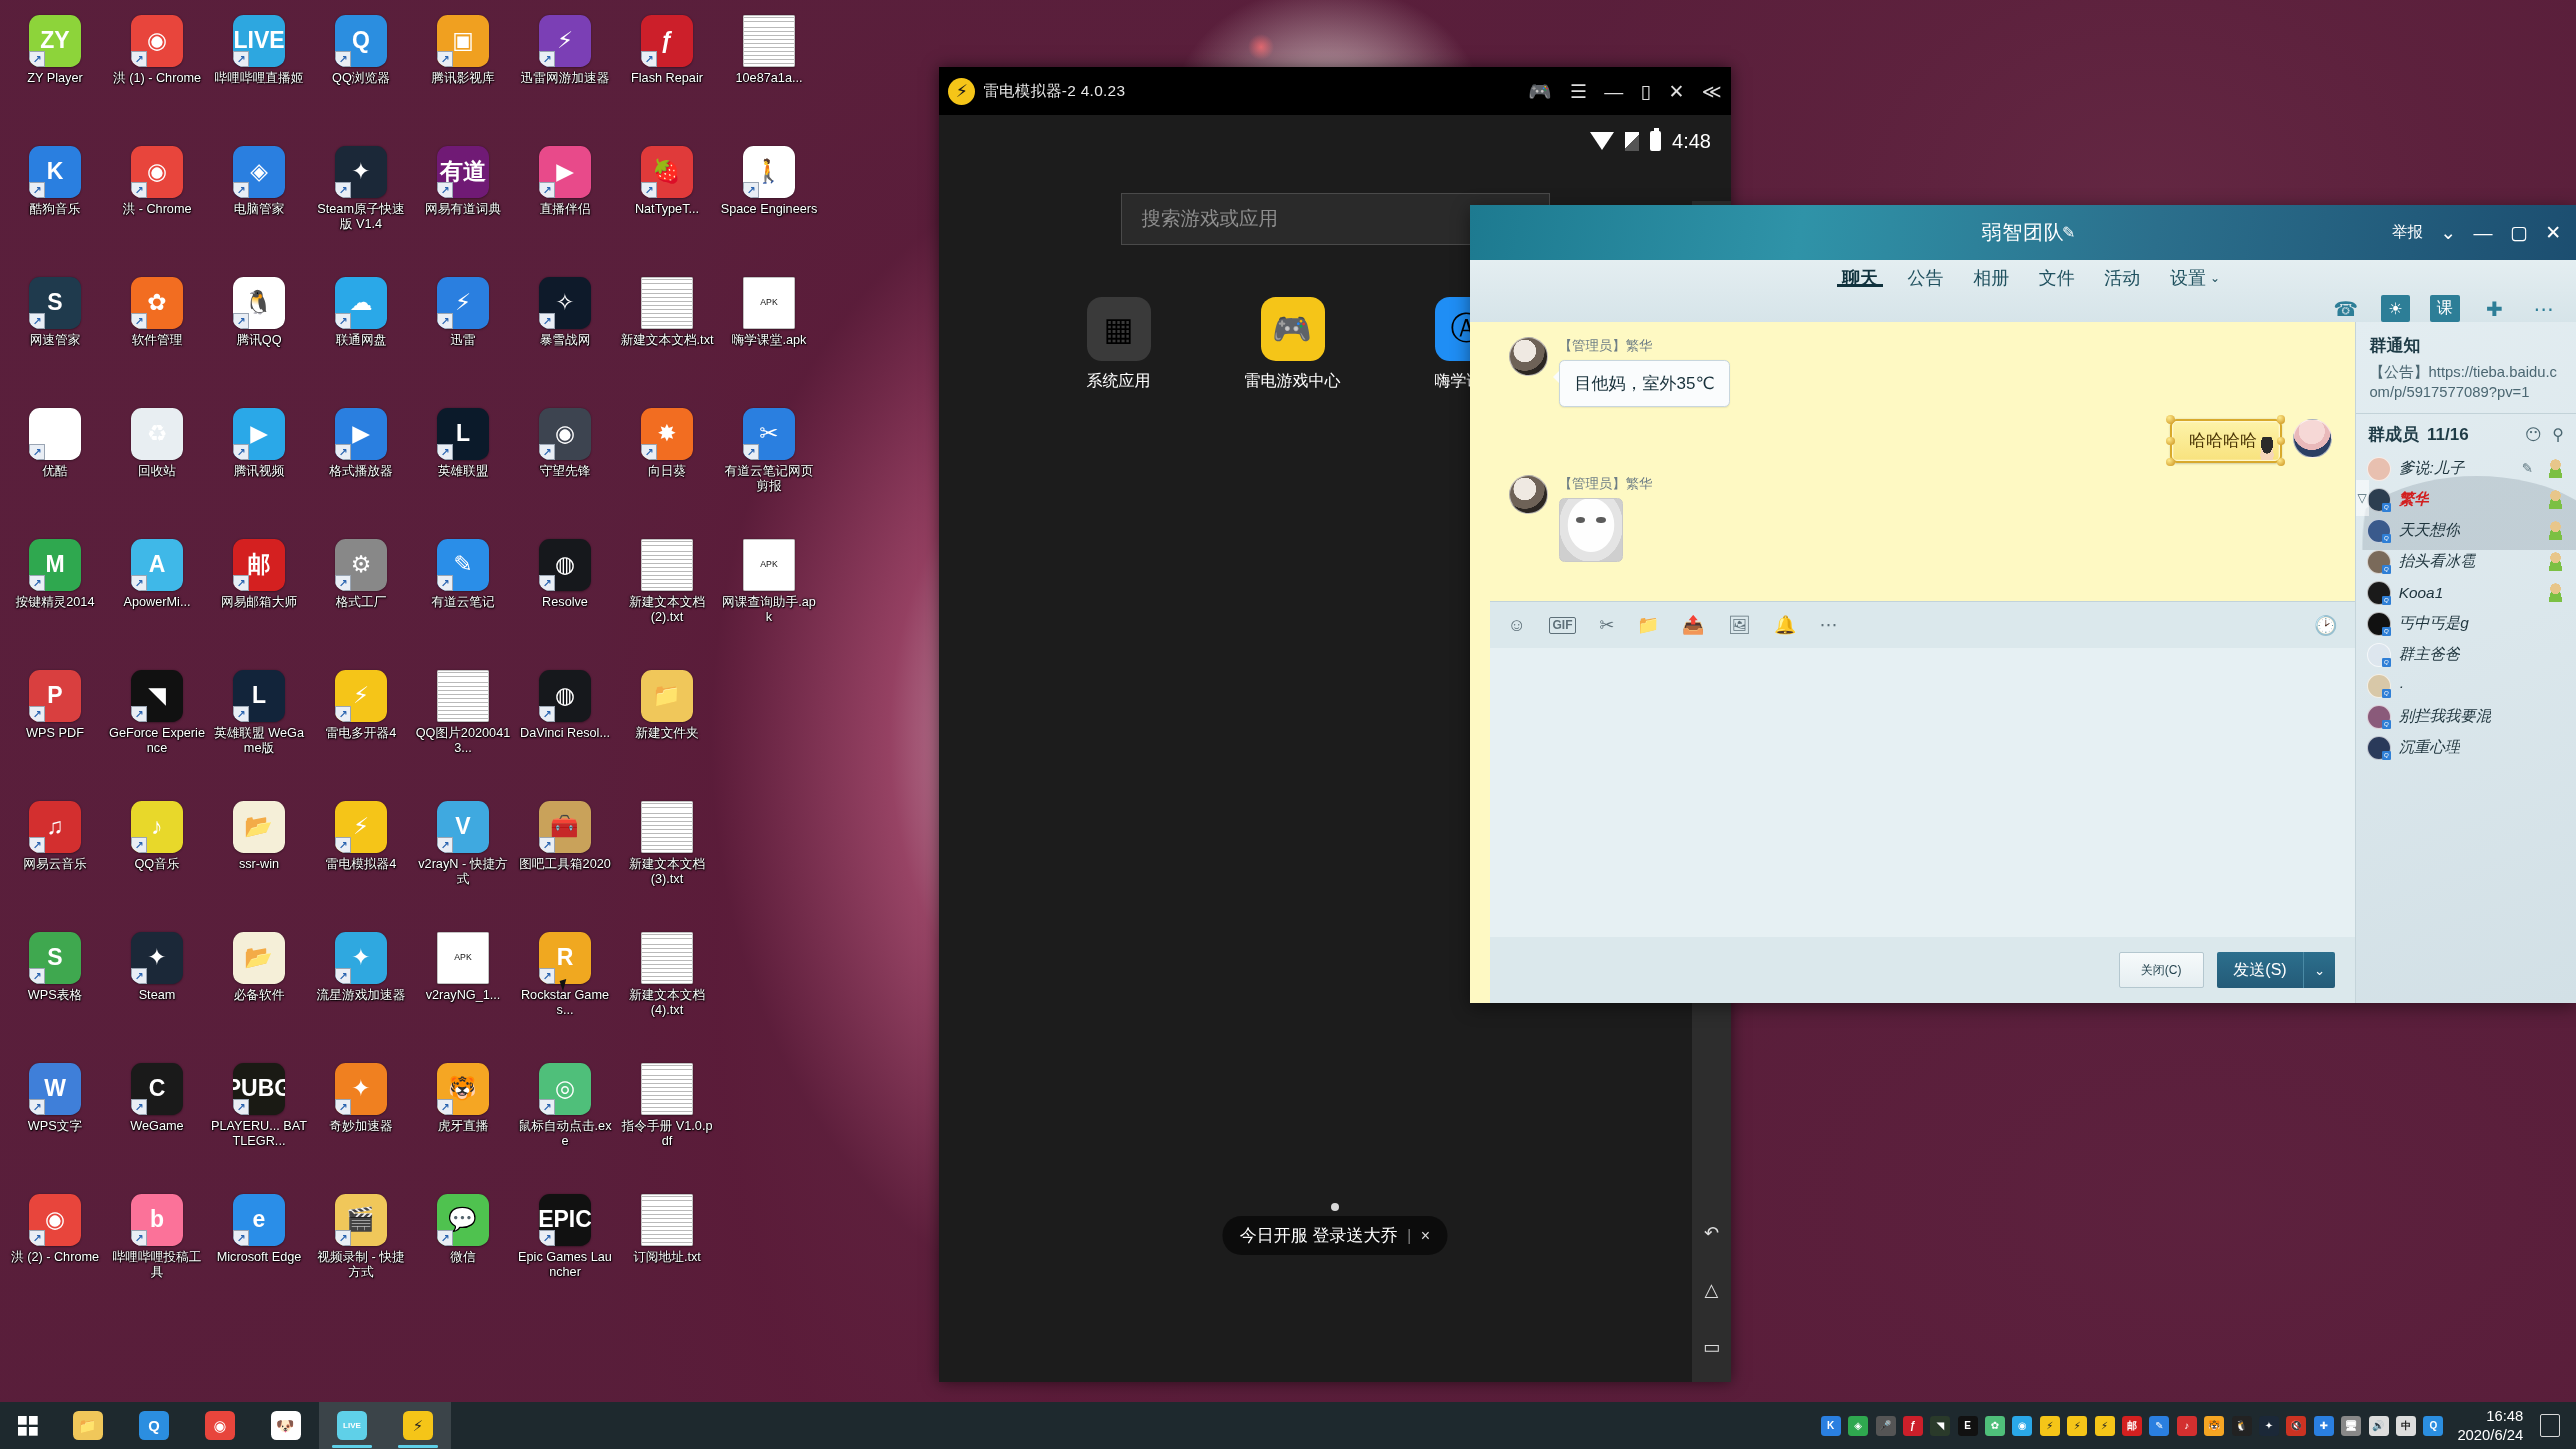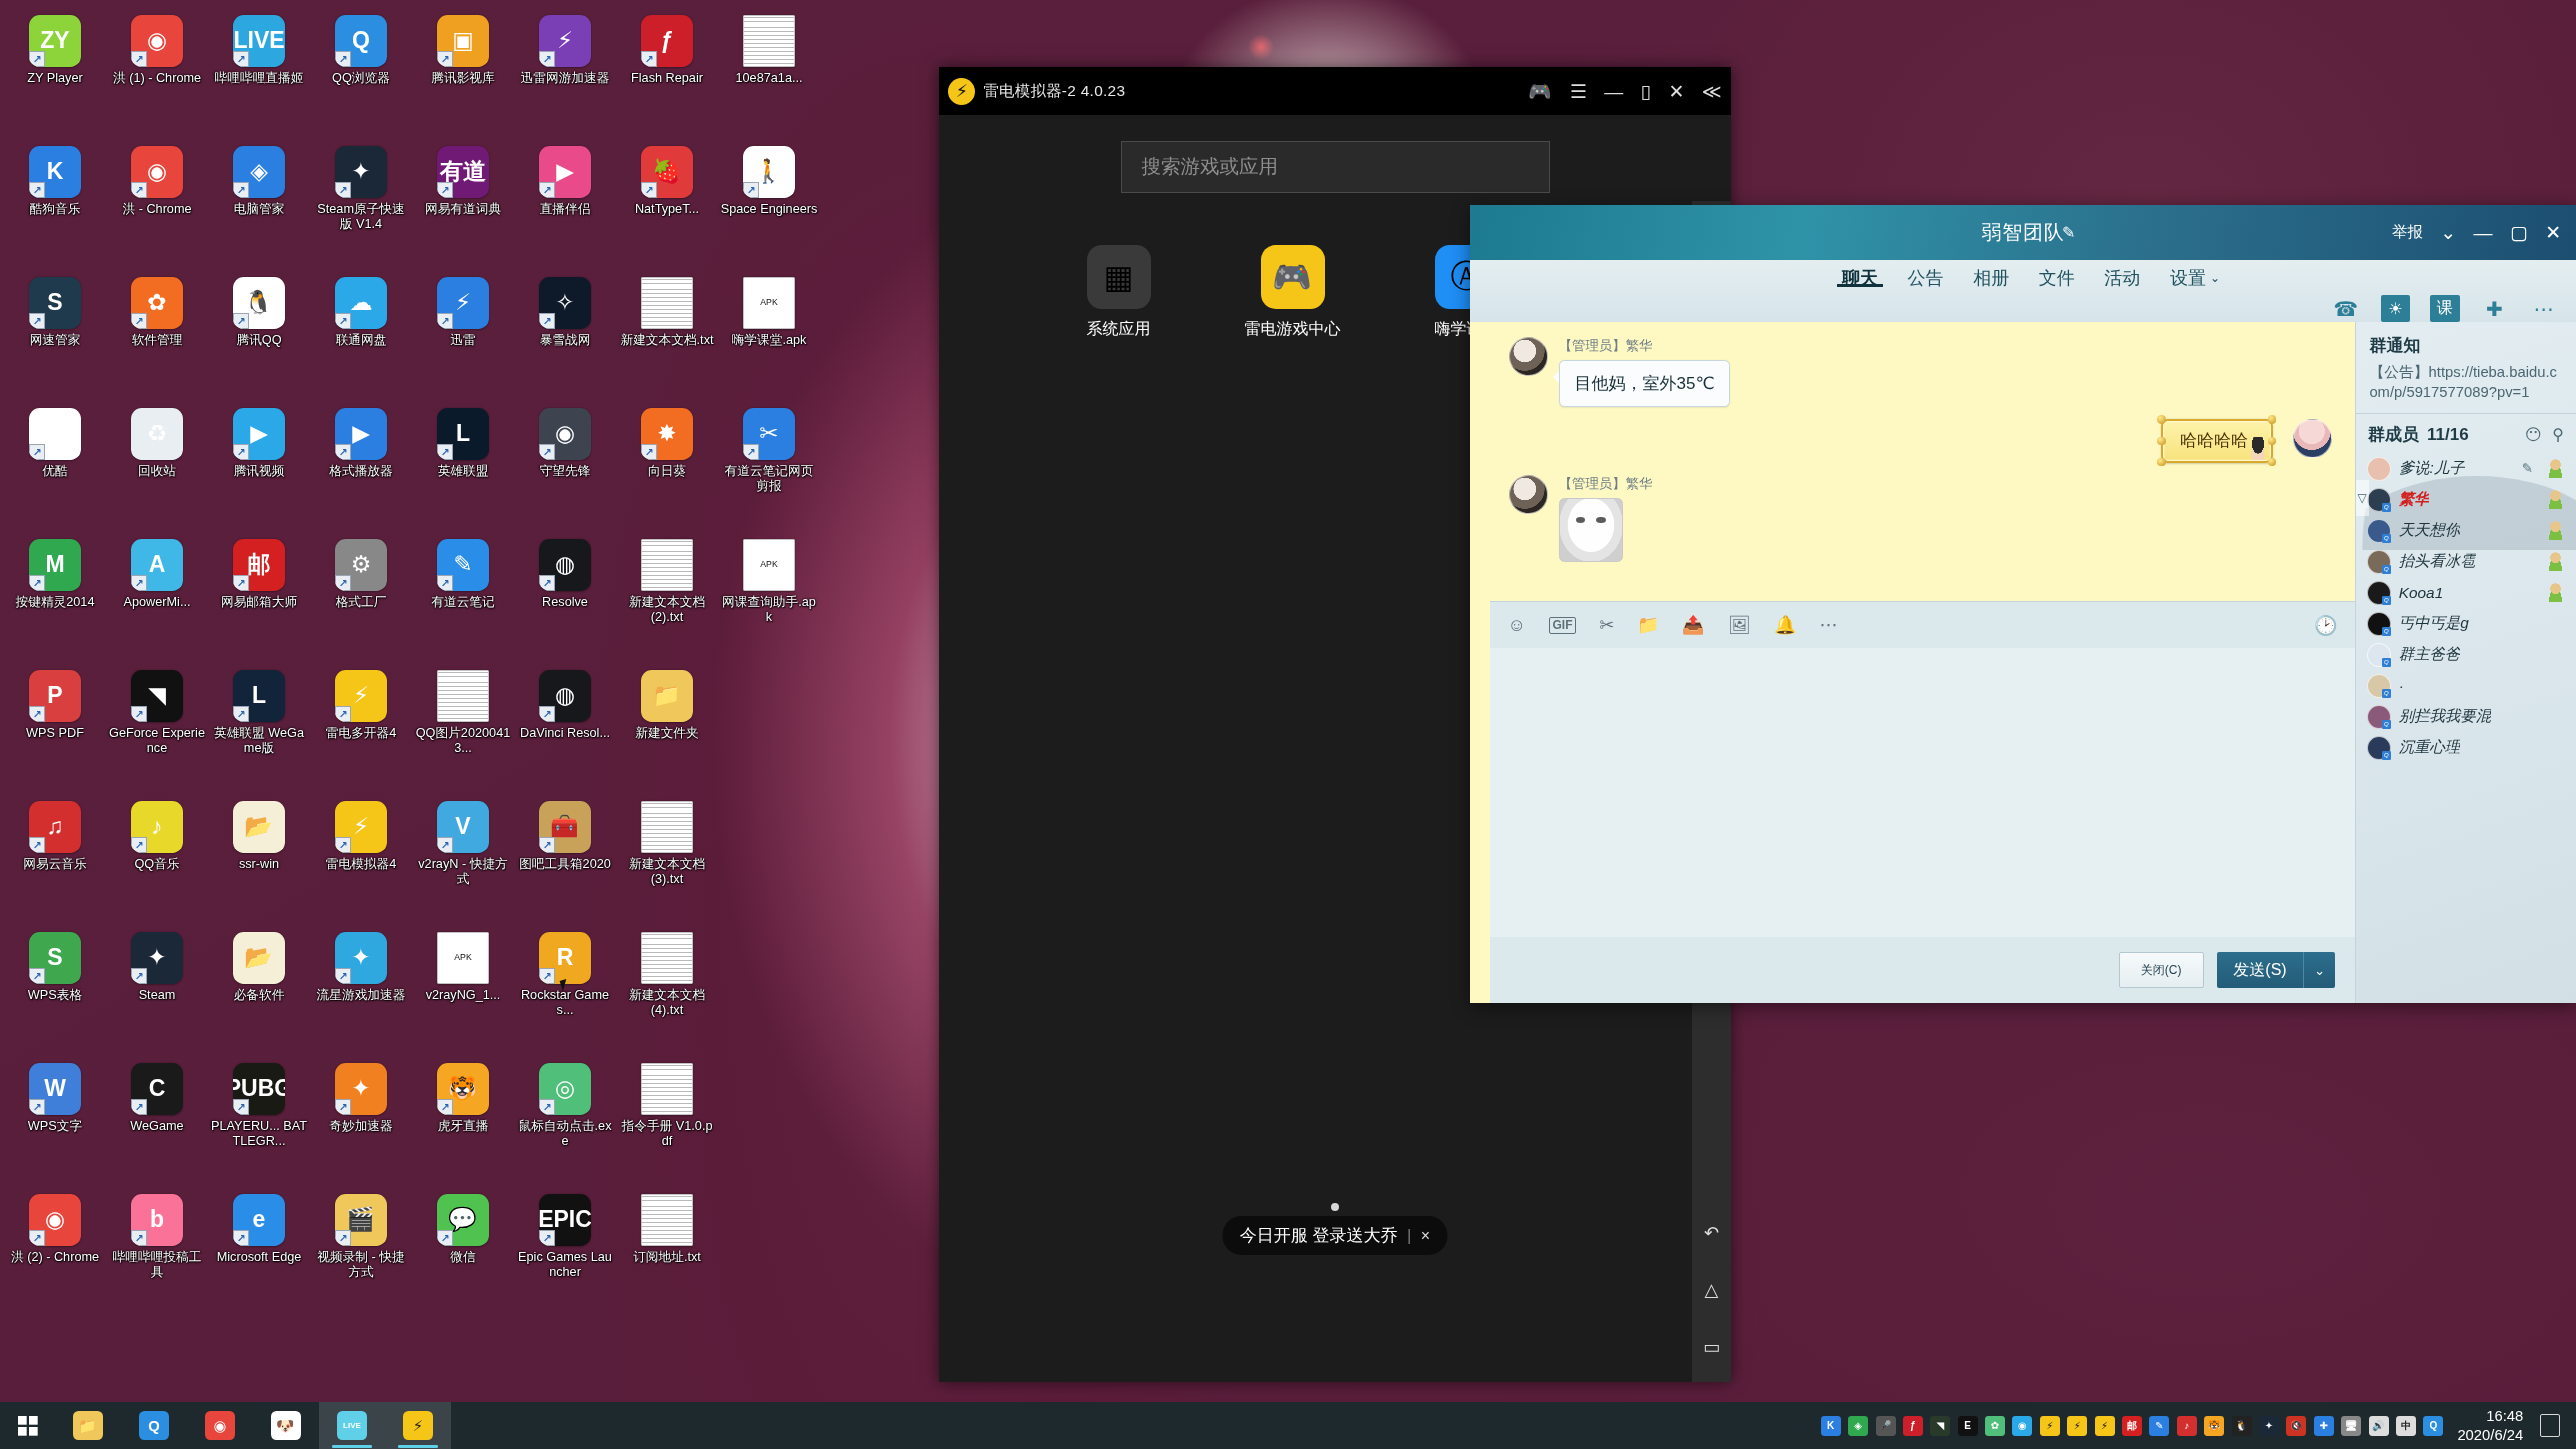--- a/index.html
+++ b/index.html
@@ -197,21 +197,21 @@
   .sticker::before { left: 16px; } .sticker::after { right: 16px; }
   .msg-time { text-align: center; font-size: 15.4px; color: #7a8c94; margin: 6.7px 0 16px; }
   .msg.out { justify-content: flex-end; }
   .msg.out .av {
     background: radial-gradient(circle at 48% 30%, #f6d8d6 0 40%, #e9b9ba 41% 58%, #2b3f63 59%);
   }
   .bubble-out {
     display:inline-block; position:relative;
     background: linear-gradient(to bottom, #fdf3aa, #f8e27d);
     border: 2px solid #d8a92b; border-radius: 6.7px;
-    padding: 8.7px 23px 8.7px 17.4px; margin-right: 20px;
+    padding: 8.7px 23px 8.7px 17.4px; margin-right: 11px;
     font-size: 17px; color: #4a3405;
     box-shadow: inset 0 0 0 1.3px #fff8cc, 0 0.7px 2px rgba(0,0,0,.18);
     text-align: center;
   }
   .bubble-out .stud { position:absolute; width:8.7px;height:8.7px;border-radius:50%;
     background: radial-gradient(circle at 35% 30%, #ffe98a, #c98f19); }
   .bubble-out .s1{left:-5.4px;top:-5.4px}.bubble-out .s2{right:-5.4px;top:-5.4px}
   .bubble-out .s3{left:-5.4px;bottom:-5.4px}.bubble-out .s4{right:-5.4px;bottom:-5.4px}
   .bubble-out .s5{left:-5.4px;top:50%;margin-top:-4px}.bubble-out .s6{right:-5.4px;top:50%;margin-top:-4px}
   .bubble-out .emo { position:absolute; right:2.7px; bottom:1.3px; width:20px;height:23px;
@@ -629,20 +629,26 @@
     <div id="emu-logo">⚡</div>
     <div id="emu-title">雷电模拟器-2 4.0.23</div>
     <div id="emu-btns">
       <span>🎮</span>
       <span>☰</span>
       <span>—</span>
       <span>▯</span>
       <span>✕</span>
       <span>≪</span>
     </div>
+  </div>
+  <div id="emu-statusbar">
+    <div class="wifi-tri"></div>
+    <div class="sig-bar"></div>
+    <div class="batt"></div>
+    <span>4:48</span>
   </div>
   <div id="emu-kb">
     <div class="kbox"></div>
     <div>按键</div>
   </div>
   <div id="emu-search">搜索游戏或应用</div>
   <div id="emu-apps">
       <div class="emu-app">
         <div class="sq" style="background: rgb(58, 58, 58);">▦</div>
         <div class="nm">系统应用</div>

